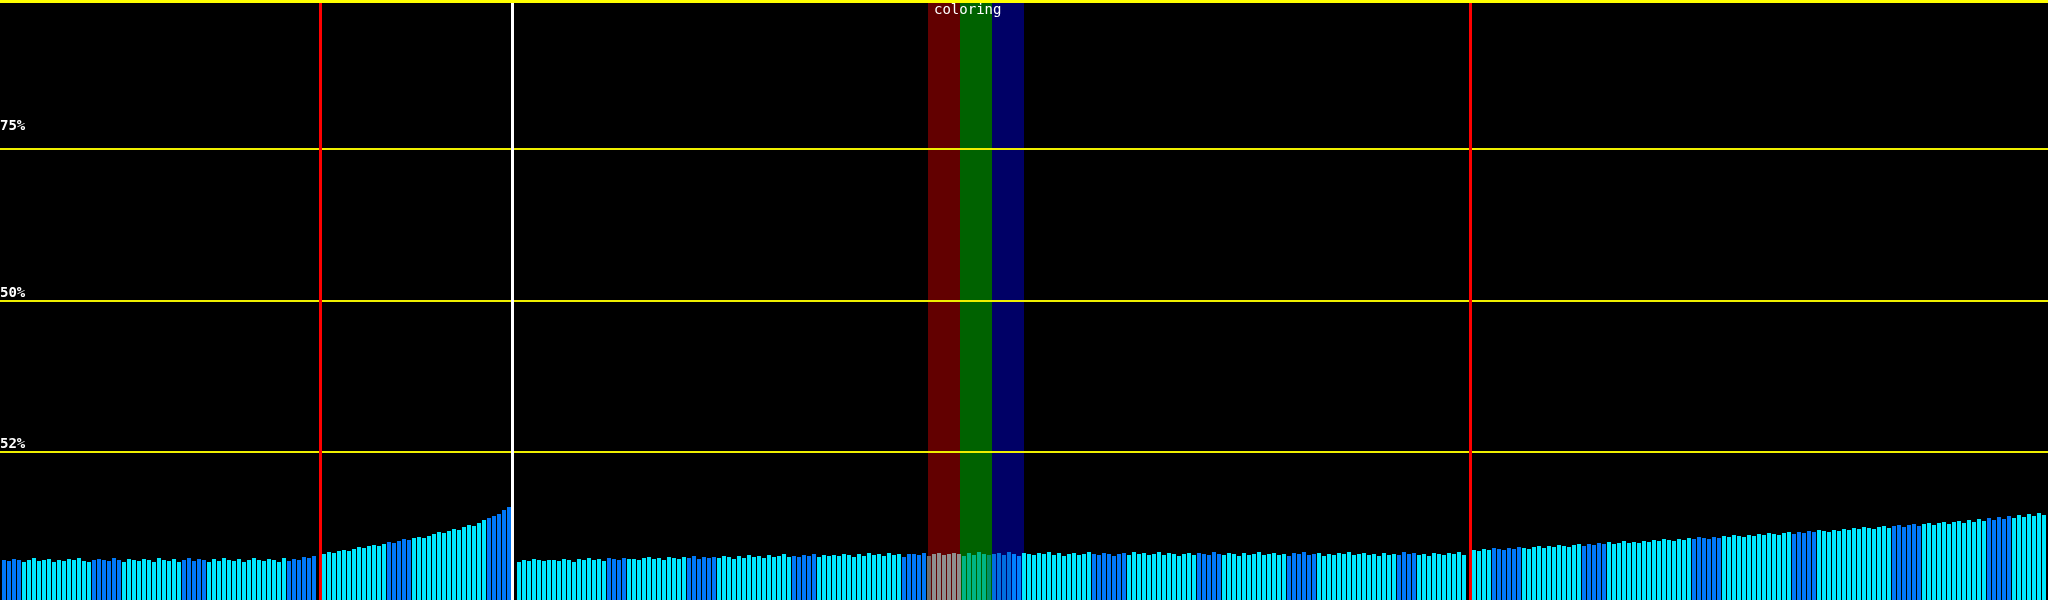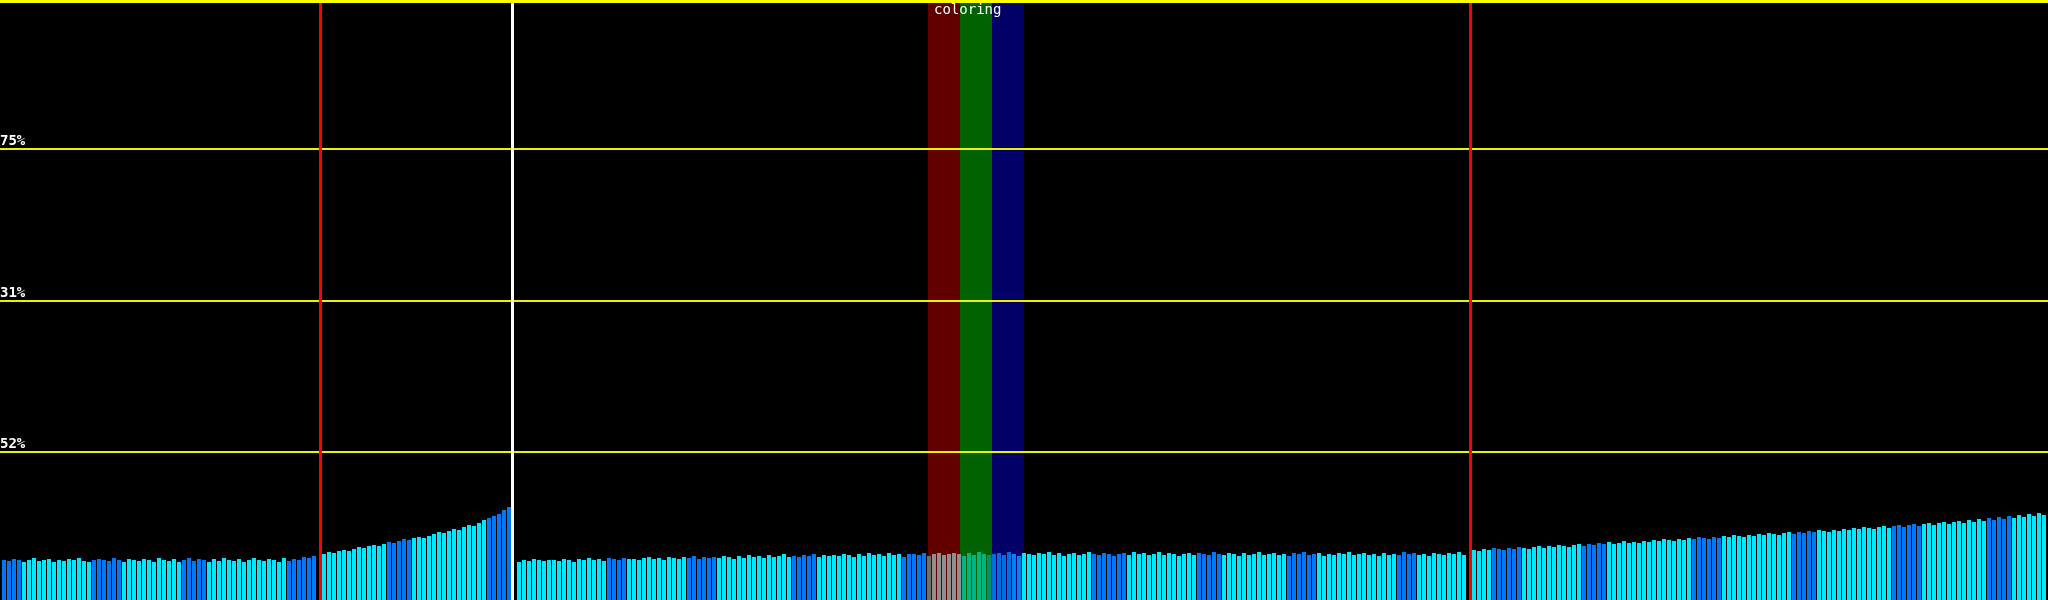--- a/index.html
+++ b/index.html
@@ -31,23 +31,23 @@
 
 <div id="stage">
   <div class="top-border" style="background: rgb(255, 255, 0);"></div>
   <div id="columns-layer">
       <div class="overlay-col" style="left: 928px; width: 32px; background: rgb(98, 0, 0);"></div>
       <div class="overlay-col" style="left: 960px; width: 32px; background: rgb(0, 98, 0);"></div>
       <div class="overlay-col" style="left: 992px; width: 32px; background: rgb(0, 0, 102);"></div>
     </div>
   <div id="grid-layer">
       <div class="gridline" style="top: 148px; background: rgb(239, 239, 0);"></div>
-      <div class="grid-label" style="top: 133px;">75%</div>
+      <div class="grid-label" style="top: 118px;">75%</div>
       <div class="gridline" style="top: 300px; background: rgb(239, 239, 0);"></div>
-      <div class="grid-label" style="top: 285px;">31%</div>
+      <div class="grid-label" style="top: 285px;">50%</div>
       <div class="gridline" style="top: 451px; background: rgb(239, 239, 0);"></div>
       <div class="grid-label" style="top: 436px;">52%</div>
     </div>
   <div id="bars-layer">
       <div class="bar" style="left: 2px; width: 4px; height: 40px; background: rgb(0, 120, 248);"></div>
       <div class="bar" style="left: 7px; width: 4px; height: 39px; background: rgb(0, 120, 248);"></div>
       <div class="bar" style="left: 12px; width: 4px; height: 41px; background: rgb(0, 120, 248);"></div>
       <div class="bar" style="left: 17px; width: 4px; height: 40px; background: rgb(0, 120, 248);"></div>
       <div class="bar" style="left: 22px; width: 4px; height: 38px; background: rgb(0, 232, 255);"></div>
       <div class="bar" style="left: 27px; width: 4px; height: 40px; background: rgb(0, 232, 255);"></div>

